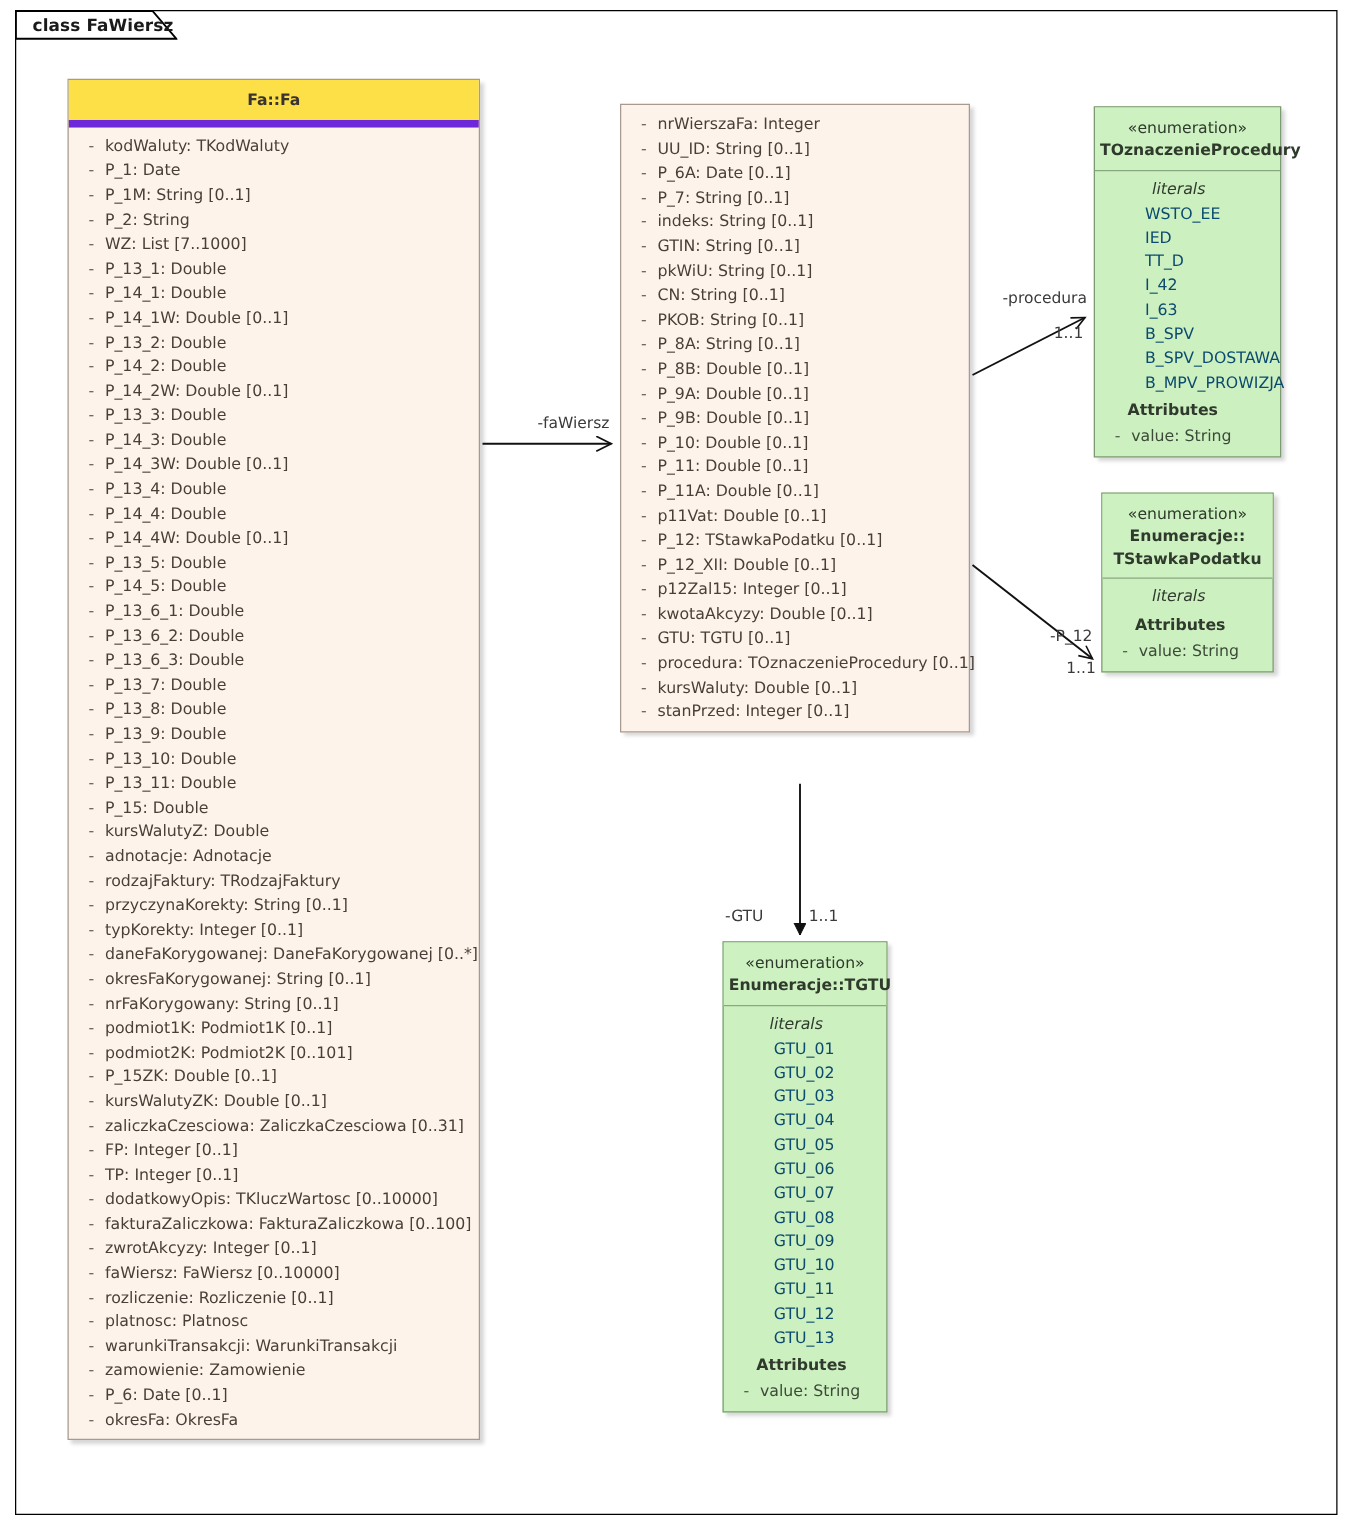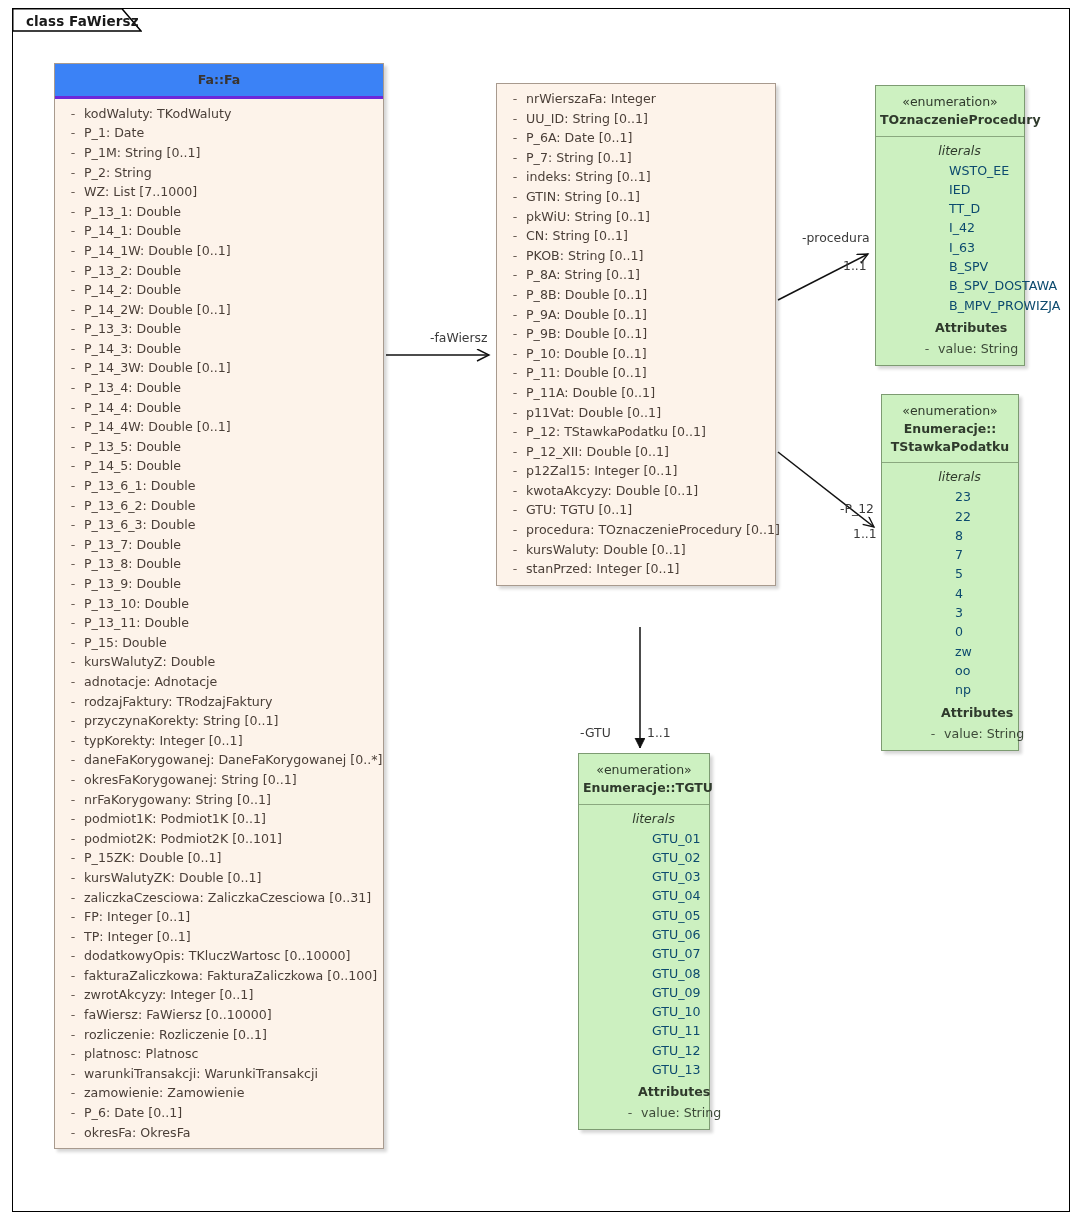--- a/index.html
+++ b/index.html
@@ -65,22 +65,22 @@
   .uml.enum-box {
     background: #ccf0c0;
     border-color: #7d9b72;
   }
   .uml-header {
     text-align: center;
     padding: 7px 4px 7px 4px;
     box-sizing: border-box;
   }
   .class-box .uml-header {
-    background: #3b82f6;
-    border-bottom: 3px solid #6d28d9;
+    background: #fde047;
+    border-bottom: 6px solid #6d28d9;
   }
   .enum-box .uml-header {
     background: #cdf1c1;
     border-bottom: 1px solid #8aa87f;
     text-align: center;
   }
   .uml-title {
     font-size: 12.5px;
     font-weight: bold;
     color: #3a3430;
@@ -109,21 +109,21 @@
   .class-box .attr { padding-left: 7px; }
   .attr .vis {
     width: 22px;
     flex: 0 0 22px;
     text-align: center;
     color: #6b5f56;
   }
   .attr .sig { color: #4a3f38; }
 
   
-  .enum-body { padding: 4px 0 6px 0; margin-left: 33px; }
+  .enum-body { padding: 4px 0 6px 0; }
   .lit-head {
     text-align: center;
     font-style: italic;
     font-size: 12.6px;
     color: #2f3a2c;
     line-height: 20px;
     padding-right: 14px;
   }
   .literal {
     font-size: 12.6px;
@@ -543,33 +543,20 @@
   </div>
 
   <div class="uml enum-box" id="box-stawka" style="left:881px; top:394px; width:138px;">
     <div class="uml-header">
       <div class="stereotype">«enumeration»</div>
       <div class="uml-title">Enumeracje::</div>
       <div class="uml-title">TStawkaPodatku</div>
     </div>
     <div class="enum-body">
       <div class="lit-head">literals</div>
-      <div id="stawka-lits">
-          <div class="literal">23</div>
-          <div class="literal">22</div>
-          <div class="literal">8</div>
-          <div class="literal">7</div>
-          <div class="literal">5</div>
-          <div class="literal">4</div>
-          <div class="literal">3</div>
-          <div class="literal">0</div>
-          <div class="literal">zw</div>
-          <div class="literal">oo</div>
-          <div class="literal">np</div>
-        </div>
       <div class="attrs-head">Attributes</div>
       <div id="stawka-attrs">
           <div class="enum-attr">
             <span class="vis">-</span>
             <span class="sig">value: String</span>
           </div>
         </div>
     </div>
   </div>
 

